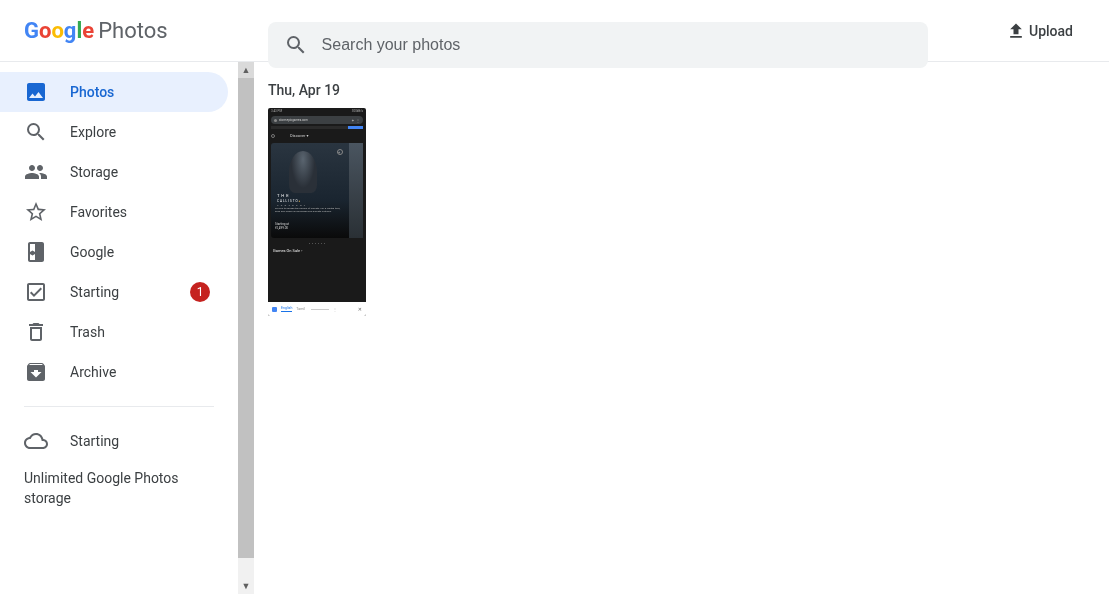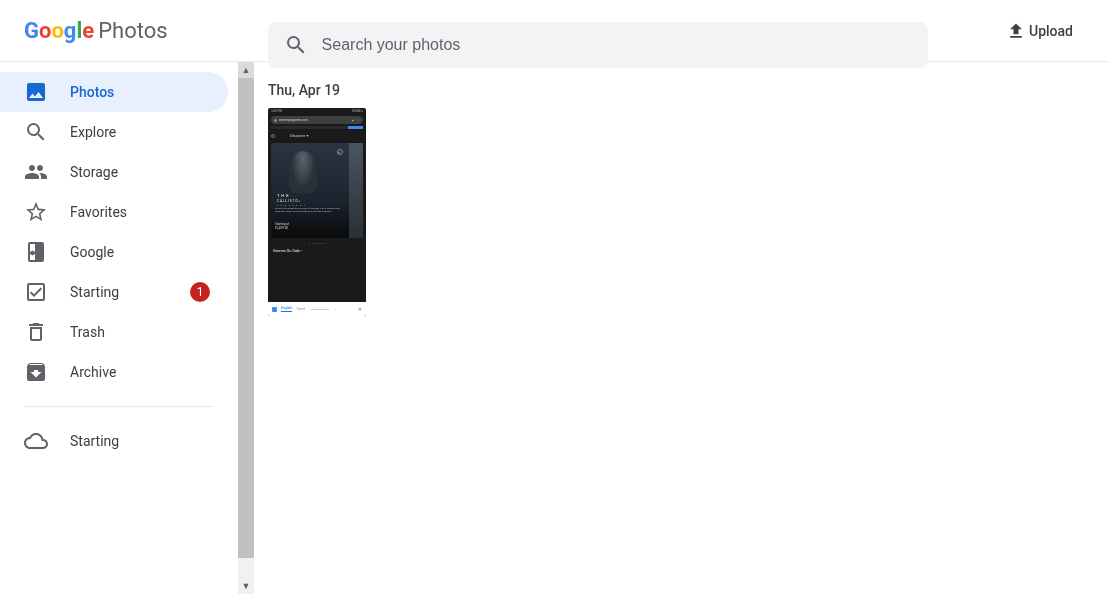--- a/index.html
+++ b/index.html
@@ -203,20 +203,21 @@
     </div>
 
     <div class="divider"></div>
 
     <div class="nav-item">
       <svg class="ico" viewBox="0 0 24 24">
           <path d="M19.35 10.04C18.67 6.59 15.64 4 12 4 9.11 4 6.6 5.64 5.35 8.04 2.34 8.36 0 10.91 0 14c0 3.31 2.69 6 6 6h13c2.76 0 5-2.24 5-5 0-2.64-2.05-4.78-4.65-4.96zM19 18H6c-2.21 0-4-1.79-4-4 0-2.05 1.53-3.76 3.56-3.97l1.07-.11.5-.95C8.08 7.14 9.94 6 12 6c2.62 0 4.88 1.86 5.39 4.43l.3 1.5 1.53.11c1.56.1 2.78 1.41 2.78 2.96 0 1.65-1.35 3-3 3z"></path>
         </svg>
       <span>Starting</span>
     </div>
+    <div class="storage-text">Unlimited Google Photos storage</div>
   </div>
 
   <div class="scroll-track">
     <div class="scroll-arrow up">▲</div>
     <div class="scroll-thumb"></div>
     <div class="scroll-rest"></div>
     <div class="scroll-arrow">▼</div>
   </div>
 
   <div class="main">

